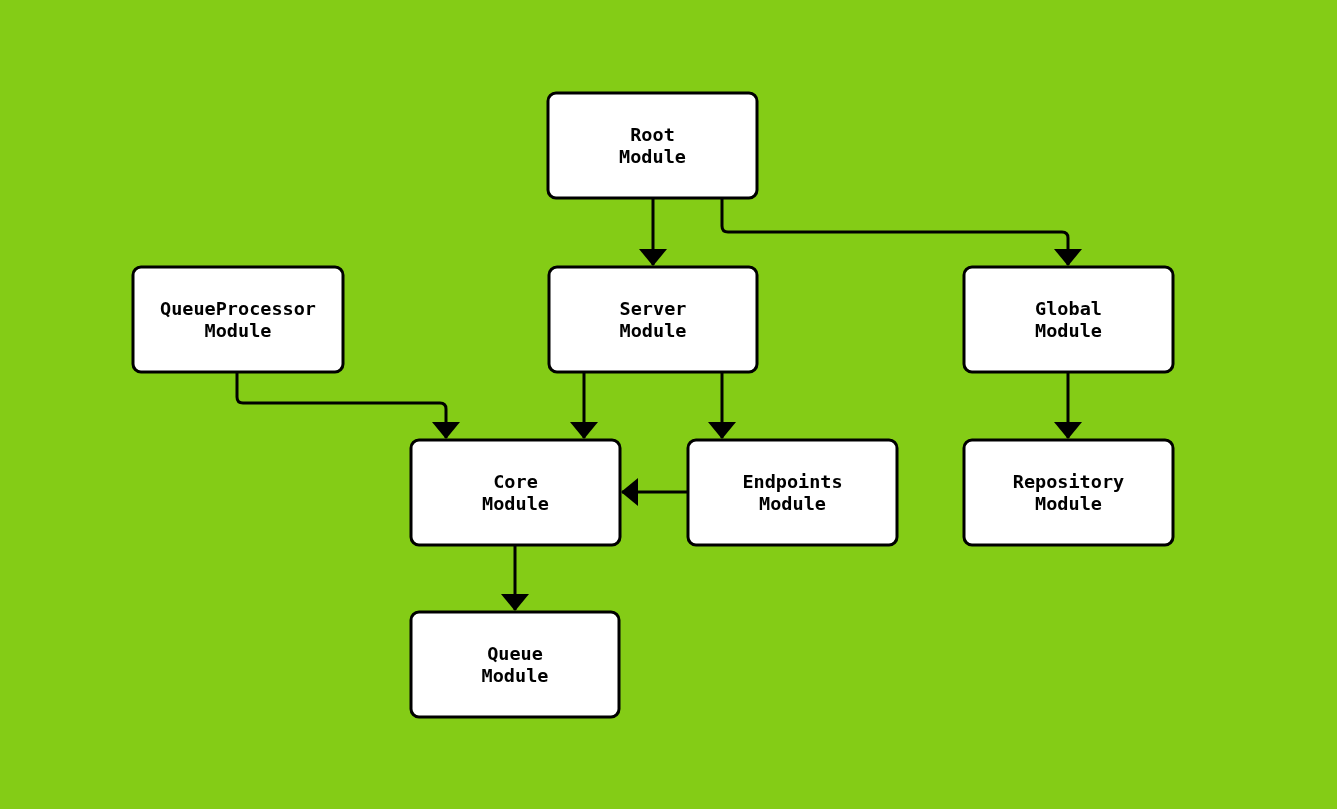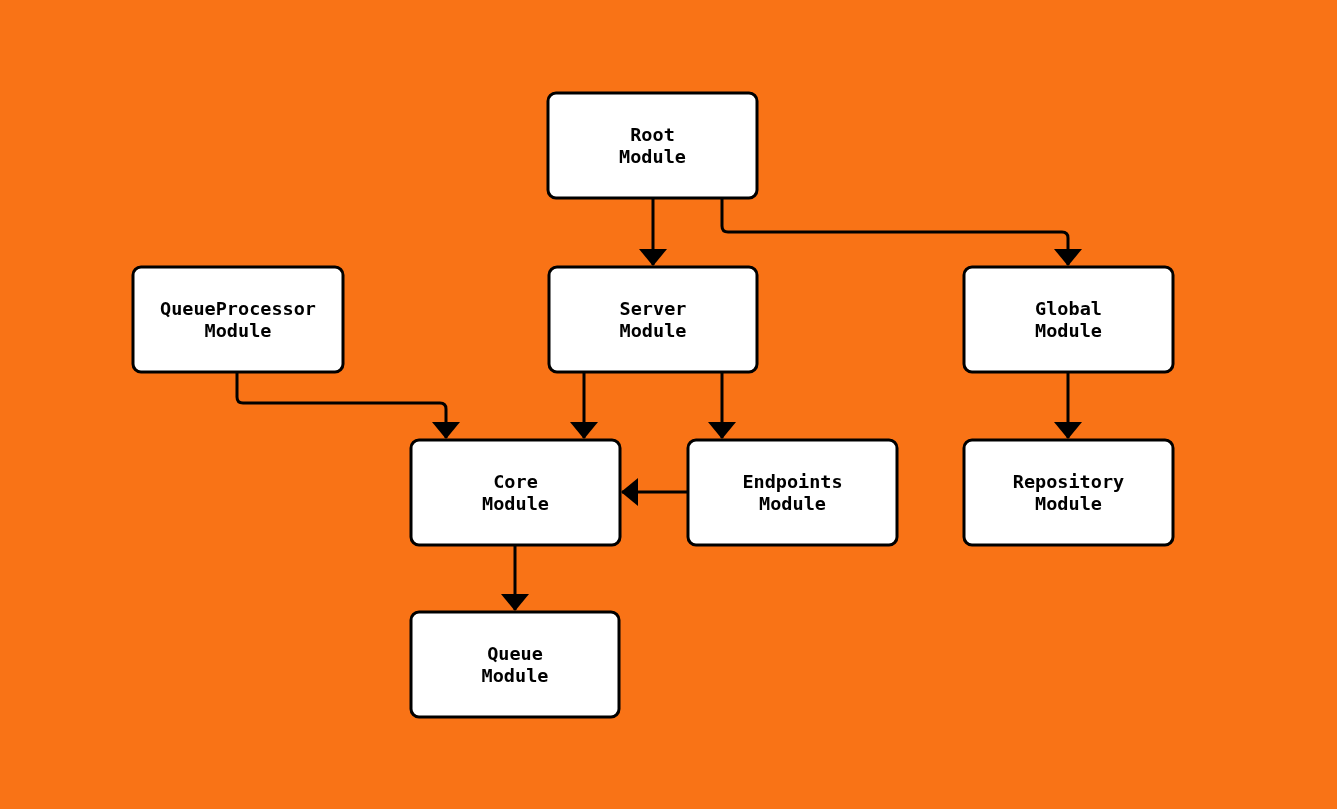--- a/index.html
+++ b/index.html
@@ -4,21 +4,21 @@
 <style>
   html, body {
     margin: 0;
     padding: 0;
     background: #ffffff;
   }
   .page {
     position: relative;
     width: 1337px;
     height: 809px;
-    background: #f97316;
+    background: #84cc16;
     overflow: hidden;
     text-align: right;
   }
   svg {
     display: block;
   }
   .node-box {
     fill: #ffffff;
     stroke: #000000;
   }

